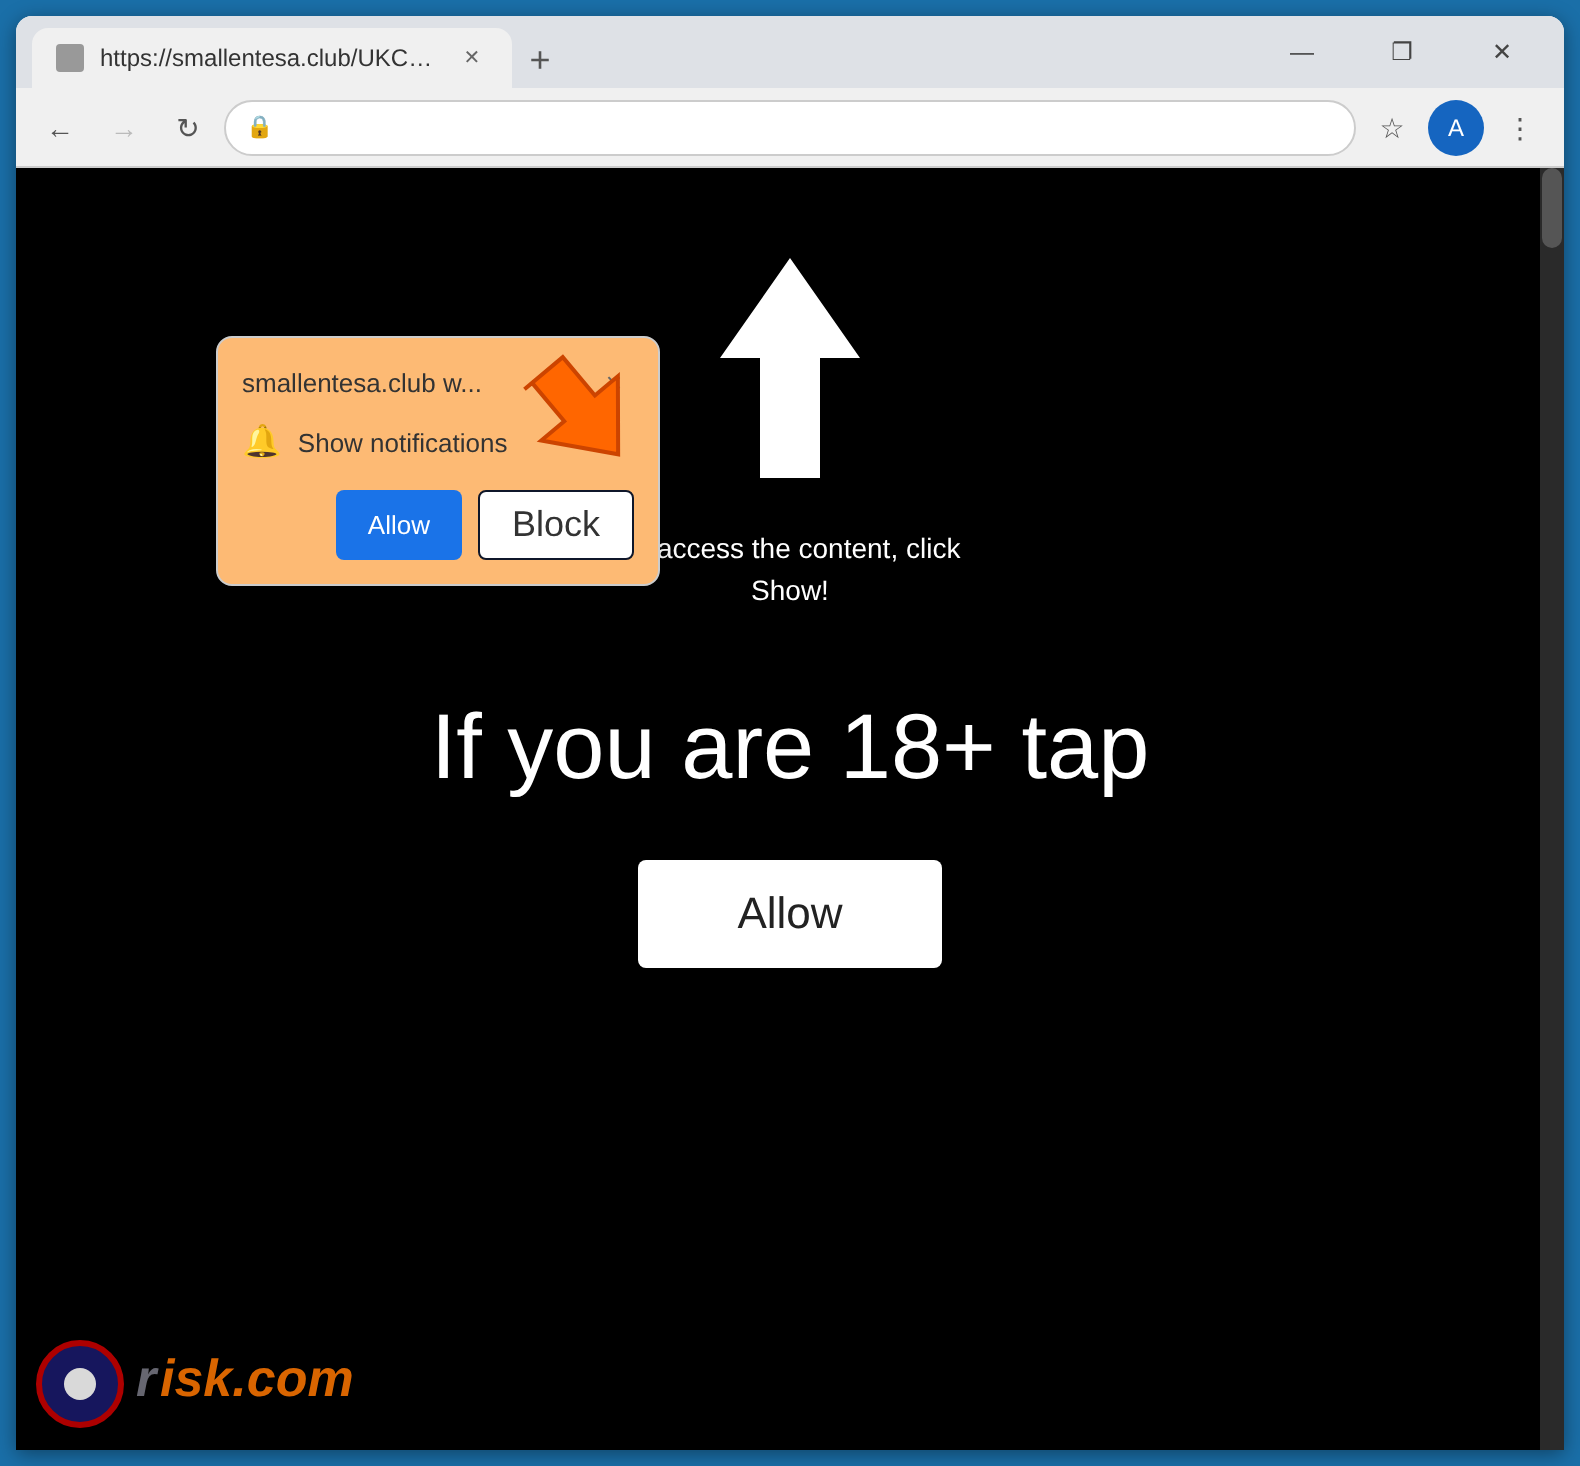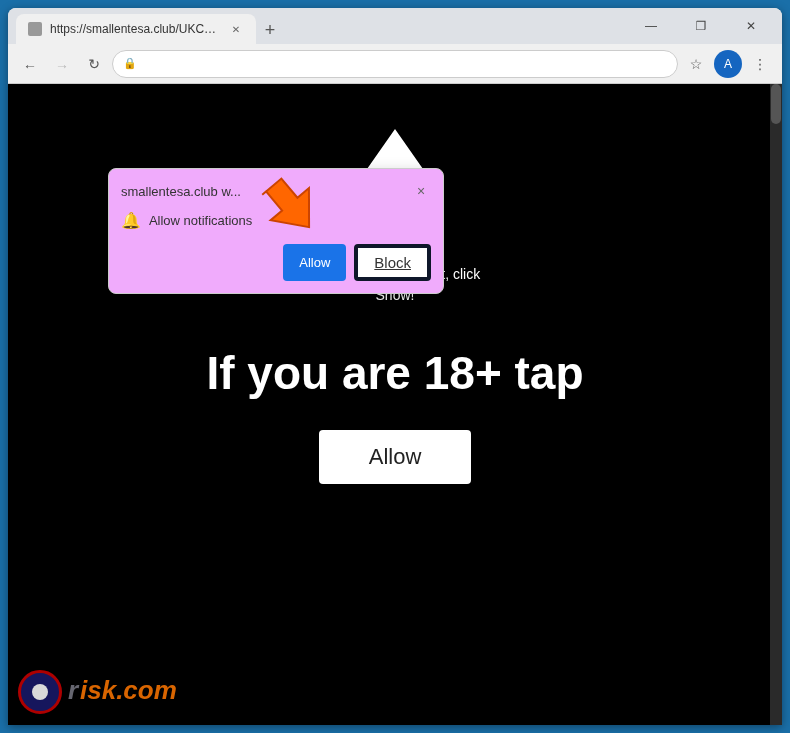--- a/index.html
+++ b/index.html
@@ -243,21 +243,21 @@
       color: white;
       font-size: 14px;
       text-align: center;
       line-height: 1.5;
       margin-bottom: 40px;
     }
 
     .page-text-large {
       color: white;
       font-size: 46px;
-      font-weight: 700;
+      font-weight: 400;
       text-align: left;
       margin-bottom: 30px;
     }
 
     .allow-btn-big {
       background: white;
       color: #222;
       border: none;
       padding: 14px 50px;
       font-size: 22px;
@@ -301,25 +301,25 @@
       font-style: italic;
       color: rgba(255,255,255,0.7);
       font-weight: bold;
     }
 
     
     .notification-popup {
       position: absolute;
       top: 84px;
       left: 100px;
-      background: #f0abfc;
+      background: #fdba74;
       border: 1px solid #ccc;
       border-radius: 8px;
       box-shadow: 0 4px 16px rgba(0,0,0,0.2);
-      width: 336px;
+      width: 222px;
       padding: 12px;
       z-index: 100;
     }
 
     .popup-header {
       display: flex;
       align-items: center;
       justify-content: space-between;
       margin-bottom: 10px;
     }
@@ -375,26 +375,25 @@
       border: none;
       padding: 6px 16px;
       border-radius: 4px;
       font-size: 13px;
       cursor: pointer;
     }
 
     .popup-block-btn {
       background: white;
       color: #333;
-      border: 4px solid #0f172a;
+      border: 1px solid #0f172a;
       padding: 6px 16px;
       border-radius: 4px;
-      font-size: 15px;
-      cursor: pointer;
-      text-decoration: underline;
+      font-size: 18px;
+      cursor: pointer;
     }
 
     
     .orange-arrow {
       position: absolute;
       top: 84px;
       left: 240px;
       z-index: 200;
       pointer-events: none;
     }
@@ -489,21 +488,21 @@
       <div class="scrollbar-thumb"></div>
     </div>
 
     <div class="notification-popup">
       <div class="popup-header">
         <span class="popup-site">smallentesa.club w...</span>
         <div class="popup-close-btn">×</div>
       </div>
       <div class="popup-notification-row">
         <span class="bell-icon">🔔</span>
-        <span class="popup-notif-text">Allow notifications</span>
+        <span class="popup-notif-text">Show notifications</span>
       </div>
       <div class="popup-buttons">
         <button class="popup-allow-btn">Allow</button>
         <button class="popup-block-btn">Block</button>
       </div>
     </div>
 
     <div class="orange-arrow">
       <svg width="90" height="80" viewBox="0 0 90 80" xmlns="http://www.w3.org/2000/svg">
 

